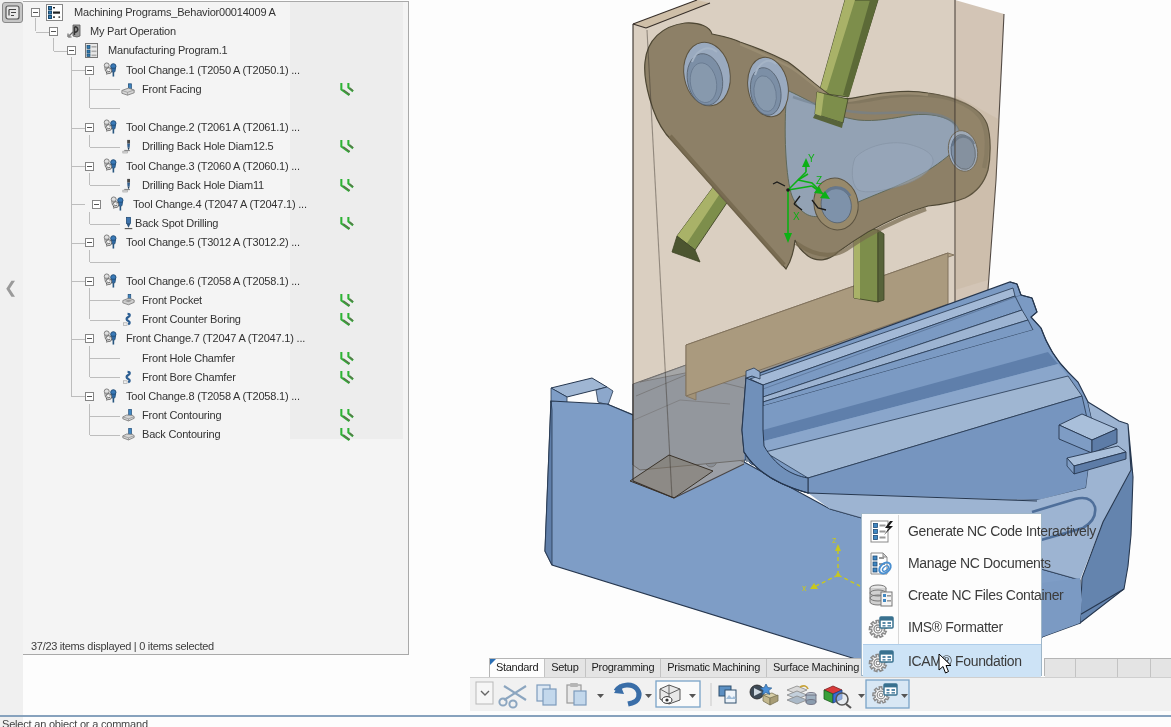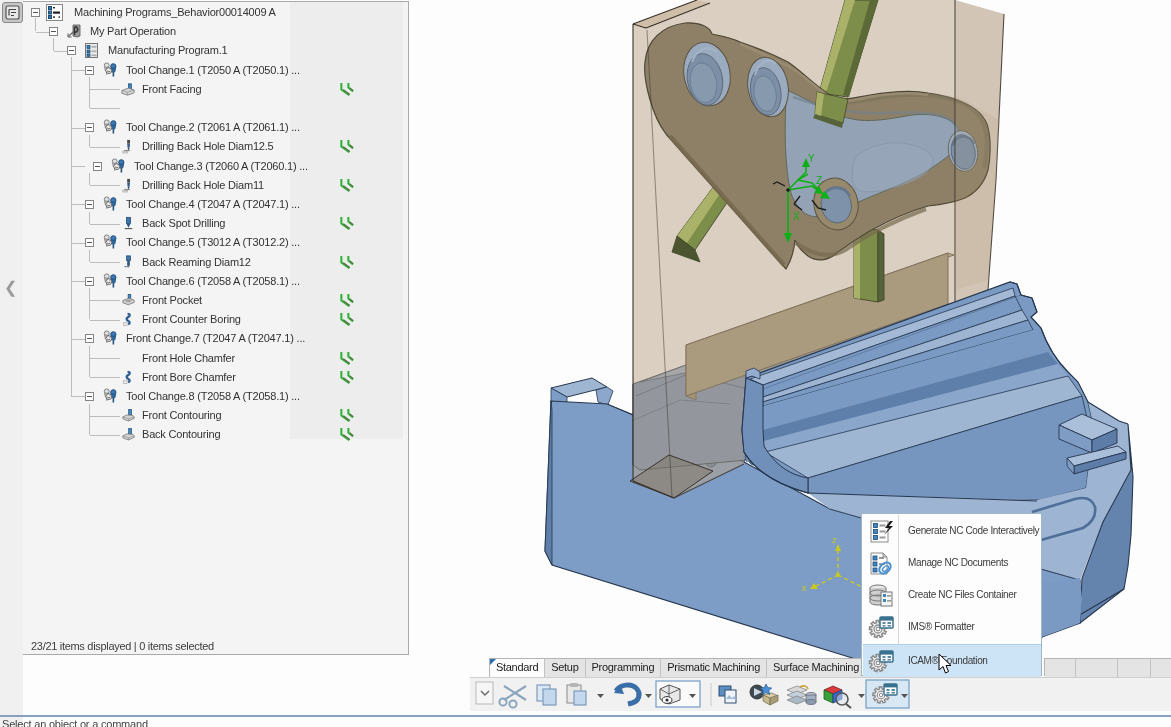--- a/index.html
+++ b/index.html
@@ -21,21 +21,21 @@
 .tab.active{background:#fdfdfd;position:relative;}
 #tabbar2{position:absolute;left:1044px;top:658px;height:18px;background:#e4e4e4;border:1px solid #b5b5b5;border-bottom:none;display:flex;box-sizing:border-box;}
 #tabbar2 .tab{padding:16px 4px;}
 #toolbar{position:absolute;left:470px;top:677px;width:701px;height:33px;background:#f1f1f1;border-top:1px solid #cfcfcf;}
 #blueline{position:absolute;left:0px;top:715px;width:1171px;height:2px;background:#87a2bd;}
 #botmsg{position:absolute;left:2px;top:718px;font-size:11px;color:#444;letter-spacing:-0.2px;}
 #menu{position:absolute;left:861px;top:513px;width:181px;height:163px;background:#fdfdfd;border:1px solid #9fb6c8;box-sizing:border-box;}
 #menu .sep{position:absolute;left:36px;top:1px;width:1px;height:159px;background:#d8d8d8;}
 .mitem{position:absolute;left:1px;width:178px;height:32px;}
 .mitem.hl{background:#cde3f6;border-top:1px solid #aecdea;}
-.mitem .mtxt{position:absolute;left:45px;top:0;line-height:32px;font-size:10px;color:#3b3b3b;white-space:nowrap;letter-spacing:-0.35px;}
+.mitem .mtxt{position:absolute;left:45px;top:0;line-height:32px;font-size:14px;color:#3b3b3b;white-space:nowrap;letter-spacing:-0.35px;}
 .micon{position:absolute;left:5px;top:4px;}
 </style>
 </head>
 <body>
 <div id="app">
 <svg id="viewport" width="1171" height="727" viewBox="0 0 1171 727" xmlns="http://www.w3.org/2000/svg">
 <rect x="0" y="0" width="1171" height="727" fill="#fdfdfd"></rect>
 <polygon points="551,388 592,378 607,387 567,397" fill="#9fb6d3" stroke="#26374f" stroke-width="1"></polygon>
 <polygon points="551,388 567,397 567,403 551,403" fill="#7e9dc6" stroke="#26374f" stroke-width="0.8"></polygon>
 <polygon points="596,390 607,387 613,391 608,405 598,402" fill="#8ca7cb" stroke="#26374f" stroke-width="0.8"></polygon>
@@ -305,67 +305,58 @@
       </div>
 <div class="trow" style="top:135.4px;left:0px;width:380px;">
         <svg class="ticon" style="position:absolute;left:97px;top:1px;" width="17" height="17">
           <use href="#i-drill"></use>
         </svg>
         <span style="position:absolute;left:119px;">Drilling Back Hole Diam12.5</span>
         <svg class="check" style="left:316px;top:2px;" width="15" height="15">
           <use href="#i-check"></use>
         </svg>
       </div>
-<div class="trow" style="top:154.6px;left:8px;width:380px;">
+<div class="trow" style="top:154.6px;left:0px;width:380px;">
         <span class="exp" style="left:62px;top:5px;"></span>
         <svg class="ticon" style="position:absolute;left:79px;top:1px;" width="17" height="17">
           <use href="#i-tc"></use>
         </svg>
         <span style="position:absolute;left:103px;">Tool Change.3 (T2060 A (T2060.1) ...</span>
       </div>
 <div class="trow" style="top:173.8px;left:0px;width:380px;">
         <svg class="ticon" style="position:absolute;left:97px;top:1px;" width="17" height="17">
           <use href="#i-drill"></use>
         </svg>
         <span style="position:absolute;left:119px;">Drilling Back Hole Diam11</span>
         <svg class="check" style="left:316px;top:2px;" width="15" height="15">
           <use href="#i-check"></use>
         </svg>
       </div>
-<div class="trow" style="top:193.0px;left:0px;width:380px;">
+<div class="trow" style="top:193.0px;left:7px;width:380px;">
         <span class="exp" style="left:62px;top:5px;"></span>
         <svg class="ticon" style="position:absolute;left:79px;top:1px;" width="17" height="17">
           <use href="#i-tc"></use>
         </svg>
         <span style="position:absolute;left:103px;">Tool Change.4 (T2047 A (T2047.1) ...</span>
       </div>
 <div class="trow" style="top:212.2px;left:0px;width:380px;">
         <svg class="ticon" style="position:absolute;left:97px;top:1px;" width="17" height="17">
           <use href="#i-spot"></use>
         </svg>
-        <span style="position:absolute;left:119px;text-align:right;">Back Spot Drilling</span>
+        <span style="position:absolute;left:112px;text-align:right;">Back Spot Drilling</span>
         <svg class="check" style="left:316px;top:2px;" width="15" height="15">
           <use href="#i-check"></use>
         </svg>
       </div>
 <div class="trow" style="top:231.4px;left:0px;width:380px;">
         <span class="exp" style="left:62px;top:5px;"></span>
         <svg class="ticon" style="position:absolute;left:79px;top:1px;" width="17" height="17">
           <use href="#i-tc"></use>
         </svg>
         <span style="position:absolute;left:103px;">Tool Change.5 (T3012 A (T3012.2) ...</span>
-      </div>
-<div class="trow" style="top:250.6px;left:0px;width:380px;">
-        <svg class="ticon" style="position:absolute;left:97px;top:1px;" width="17" height="17">
-          <use href="#i-ream"></use>
-        </svg>
-        <span style="position:absolute;left:119px;">Back Reaming Diam12</span>
-        <svg class="check" style="left:316px;top:2px;" width="15" height="15">
-          <use href="#i-check"></use>
-        </svg>
       </div>
 <div class="trow" style="top:269.8px;left:0px;width:380px;">
         <span class="exp" style="left:62px;top:5px;"></span>
         <svg class="ticon" style="position:absolute;left:79px;top:1px;" width="17" height="17">
           <use href="#i-tc"></use>
         </svg>
         <span style="position:absolute;left:103px;">Tool Change.6 (T2058 A (T2058.1) ...</span>
       </div>
 <div class="trow" style="top:289.0px;left:0px;width:380px;">
         <svg class="ticon" style="position:absolute;left:97px;top:1px;" width="17" height="17">
@@ -462,21 +453,21 @@
 <div class="tl" style="left:66px;top:286px;width:1px;height:31px;"></div>
 <div class="tl" style="left:67px;top:298px;width:30px;height:1px;"></div>
 <div class="tl" style="left:67px;top:318px;width:30px;height:1px;"></div>
 <div class="tl" style="left:66px;top:344px;width:1px;height:31px;"></div>
 <div class="tl" style="left:67px;top:356px;width:30px;height:1px;"></div>
 <div class="tl" style="left:67px;top:375px;width:30px;height:1px;"></div>
 <div class="tl" style="left:66px;top:402px;width:1px;height:31px;"></div>
 <div class="tl" style="left:67px;top:414px;width:30px;height:1px;"></div>
 <div class="tl" style="left:67px;top:433px;width:30px;height:1px;"></div>
 
-<div id="statusline">23/21 items displayed | 0 items selected</div>
+<div id="statusline">37/23 items displayed | 0 items selected</div>
 </div>
 
 <div id="tabbar">
 <div class="tab active">Standard<div style="position:absolute;left:0;top:0;width:0;height:0;border-top:6px solid #2a6fb5;border-right:6px solid transparent;"></div></div>
       <div class="tab">Setup</div>
       <div class="tab">Programming</div>
       <div class="tab">Prismatic Machining</div>
       <div class="tab">Surface Machining</div>
       <div class="tab">Machine Simulation</div>
 </div>

